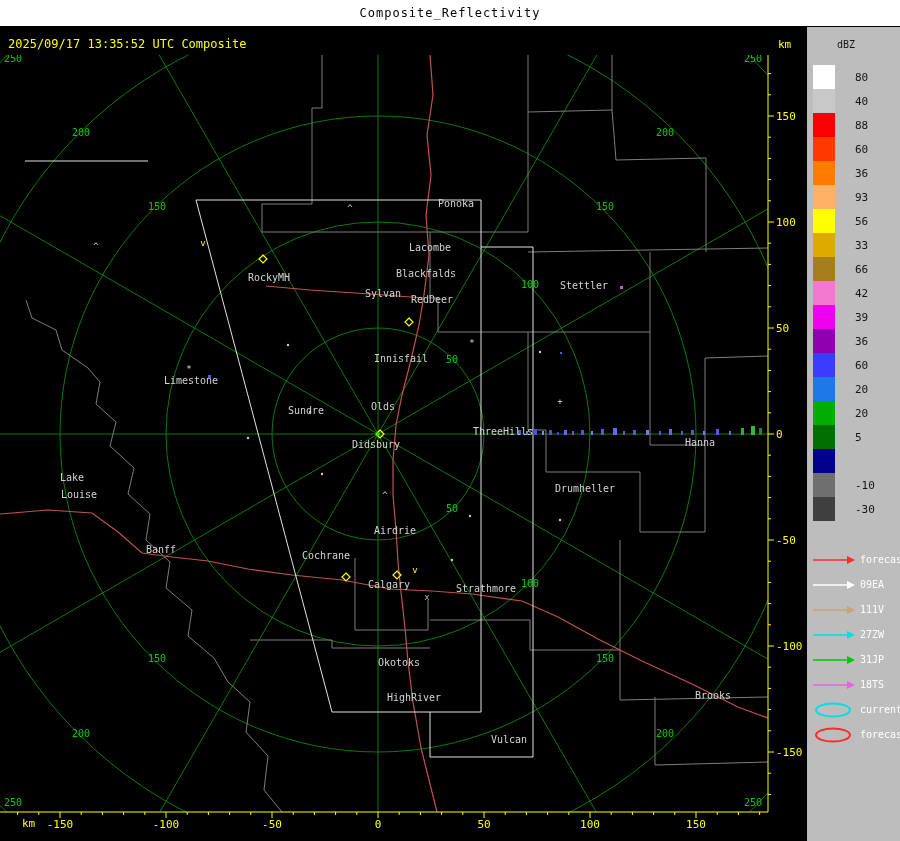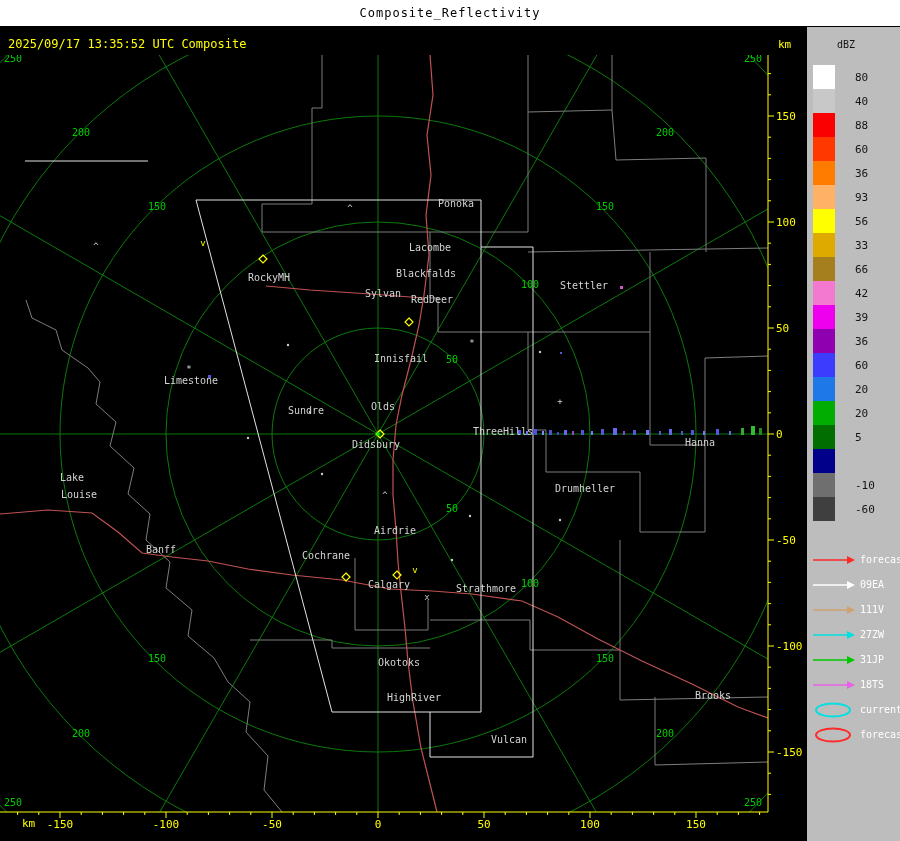--- a/index.html
+++ b/index.html
@@ -334,21 +334,21 @@
         <div class="cb-row">
           <div class="cb-swatch" style="background: rgb(0, 0, 139);"></div>
           <div class="cb-label"></div>
         </div>
         <div class="cb-row">
           <div class="cb-swatch" style="background: rgb(111, 111, 111);"></div>
           <div class="cb-label">-10</div>
         </div>
         <div class="cb-row">
           <div class="cb-swatch" style="background: rgb(63, 63, 63);"></div>
-          <div class="cb-label">-60</div>
+          <div class="cb-label">-30</div>
         </div>
       </div>
     <div class="legend">
         <div class="lg-row">
           <svg width="46" height="16">
             <line x1="2" y1="8" x2="36" y2="8" stroke="#ff2a2a" stroke-width="1.5"></line>
             <polygon points="36,4 44,8 36,12" fill="#ff2a2a"></polygon>
           </svg>
           <span class="lg-label">forecast</span>
         </div>

